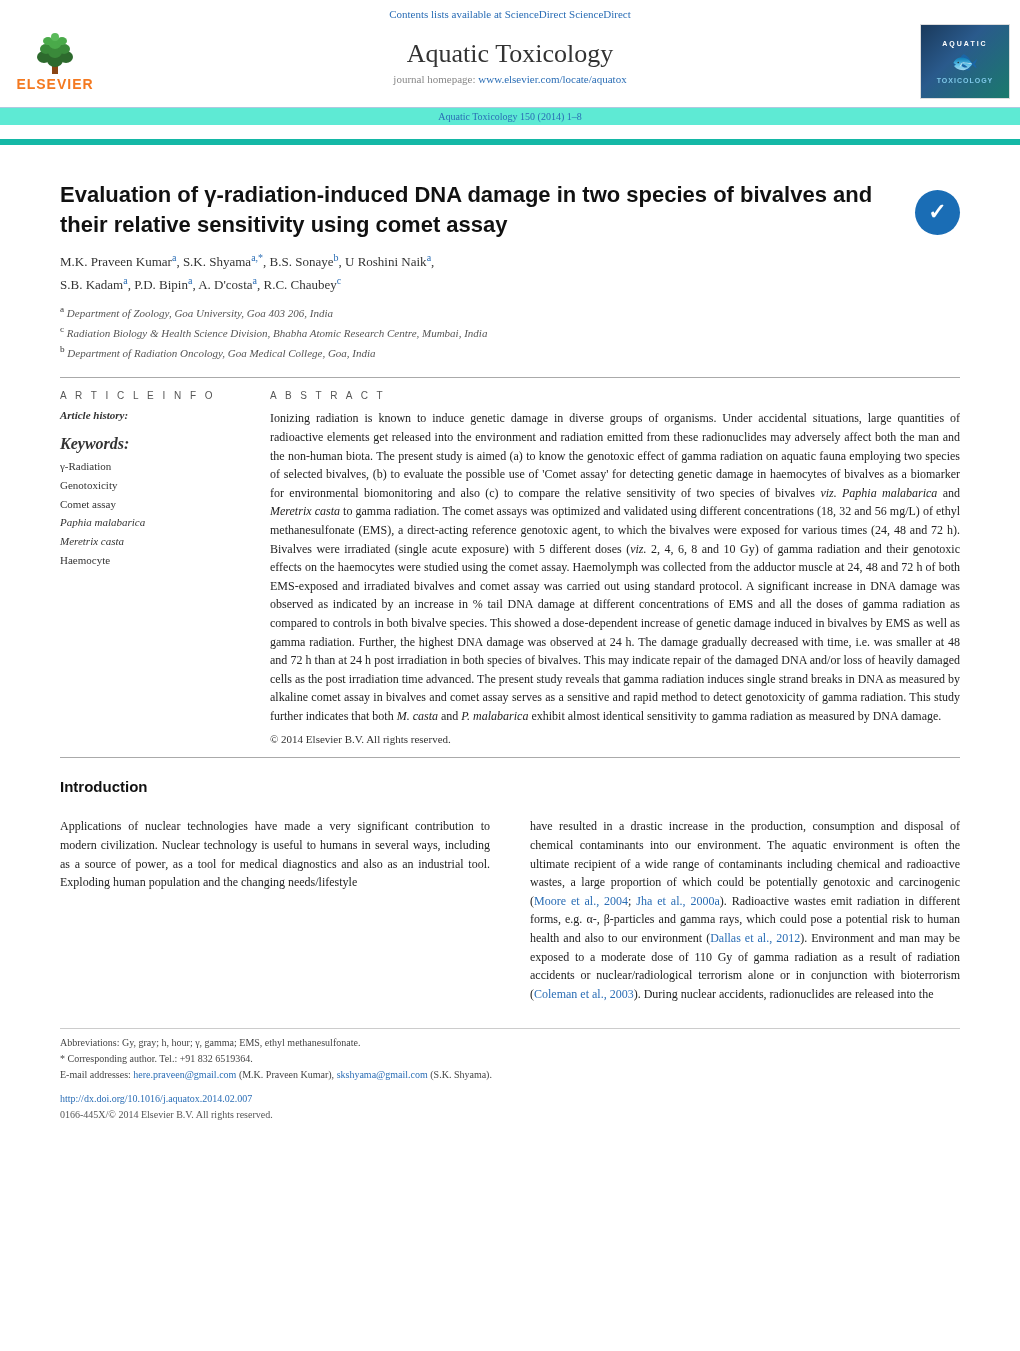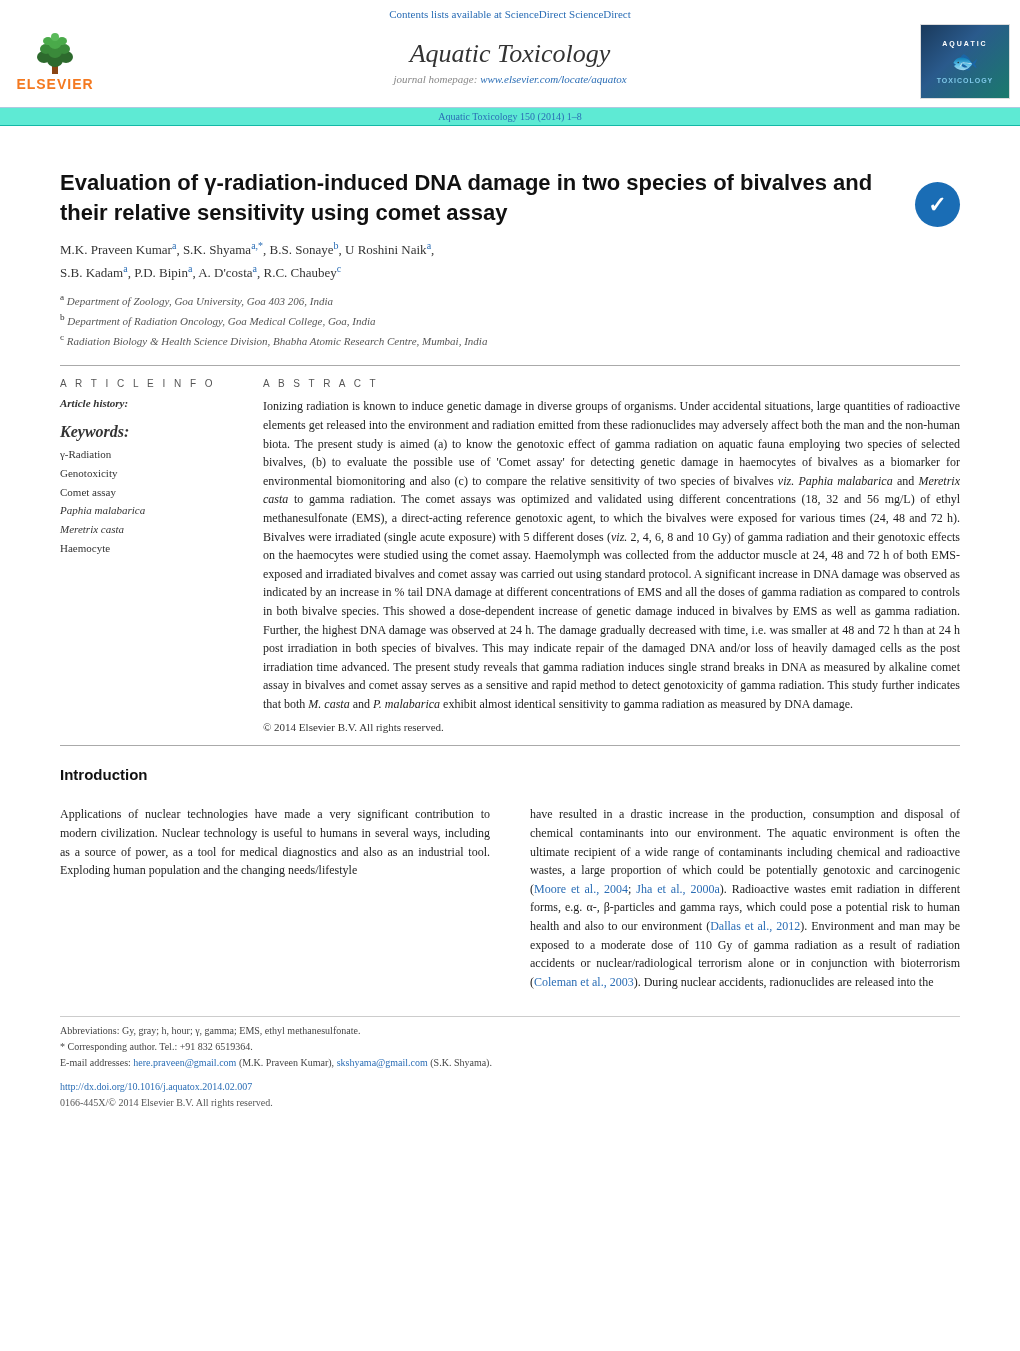--- a/index.html
+++ b/index.html
@@ -8,22 +8,22 @@
       font-family: 'Times New Roman', Times, serif;
       font-size: 13px;
       color: #222;
       width: 1020px;
       min-height: 1351px;
     }
 
     
     .header-bar {
       background: #fff;
-      border-bottom: 1px solid #14b8a6;
-      padding: 8px 0 0 0;
+      border-bottom: 6px solid #14b8a6;
+      padding: 8px 0 14px 0;
     }
     .header-top {
       text-align: center;
       font-size: 11px;
       color: #2a6db5;
       margin-bottom: 4px;
     }
     .header-top a { color: #2a6db5; text-decoration: none; }
     .header-main {
       display: flex;
@@ -43,21 +43,20 @@
       font-size: 14px;
       font-weight: bold;
       color: #f47920;
       letter-spacing: 1px;
       margin-top: 2px;
       font-family: Arial, sans-serif;
     }
     .journal-title-center {
       text-align: center;
       flex: 1;
-      font-style: italic;
     }
     .journal-title-center h1 {
       font-size: 26px;
       font-weight: normal;
       color: #333;
       font-family: Georgia, serif;
     }
     .journal-home-link {
       font-size: 11px;
       color: #888;
@@ -113,22 +112,22 @@
 
     
     .content {
       padding: 20px 60px 20px 60px;
     }
 
     
     .article-title-section {
       display: flex;
       justify-content: space-between;
-      align-items: flex-end;
-      margin-top: 22px;
+      align-items: center;
+      margin-top: 15px;
       margin-bottom: 10px;
     }
     .article-title {
       font-size: 22px;
       font-weight: bold;
       color: #111;
       line-height: 1.35;
       flex: 1;
       padding-right: 20px;
       font-family: Arial, sans-serif;
@@ -174,21 +173,21 @@
     
     .divider {
       border: none;
       border-top: 1px solid #aaa;
       margin: 12px 0;
     }
 
     
     .two-col {
       display: flex;
-      gap: 3px;
+      gap: 10px;
       margin-top: 10px;
     }
     .left-col {
       width: 200px;
       flex-shrink: 0;
     }
     .right-col {
       flex: 1;
     }
 
@@ -358,22 +357,22 @@
     <div class="crossmark-logo">✓</div>
   </div>
 
   <div class="authors">
     <span>M.K. Praveen Kumar<sup>a</sup>, S.K. Shyama<sup>a,*</sup>, B.S. Sonaye<sup>b</sup>, U Roshini Naik<sup>a</sup>,</span><br>
     <span>S.B. Kadam<sup>a</sup>, P.D. Bipin<sup>a</sup>, A. D'costa<sup>a</sup>, R.C. Chaubey<sup>c</sup></span>
   </div>
 
   <div class="affiliations">
     <div><sup>a</sup> <span>Department of Zoology, Goa University, Goa 403 206, India</span></div>
+    <div><sup>c</sup> <span>Radiation Biology &amp; Health Science Division, Bhabha Atomic Research Centre, Mumbai, India</span></div>
     <div><sup>b</sup> <span>Department of Radiation Oncology, Goa Medical College, Goa, India</span></div>
-    <div><sup>c</sup> <span>Radiation Biology &amp; Health Science Division, Bhabha Atomic Research Centre, Mumbai, India</span></div>
   </div>
 
   <hr class="divider">
 
   <div class="two-col">
 
     <div class="left-col">
       <div class="section-header">A R T I C L E   I N F O</div>
 
       <div class="article-history">Article history:</div>

